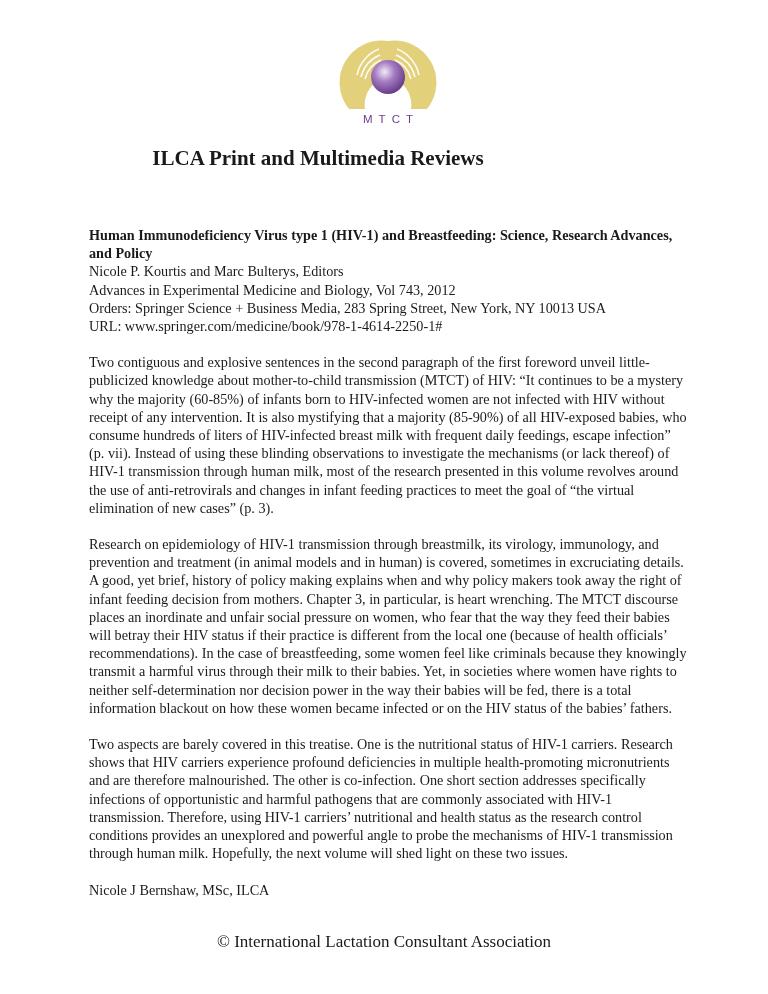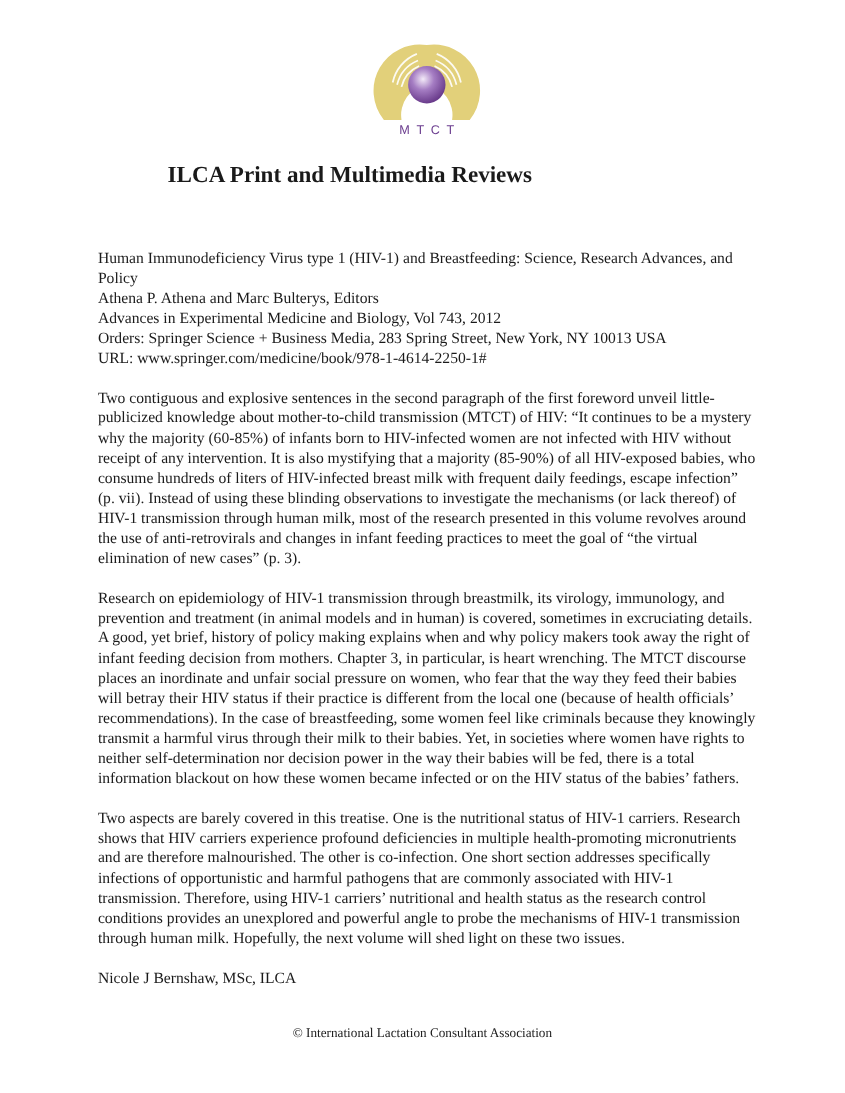--- a/index.html
+++ b/index.html
@@ -8,21 +8,21 @@
   .logo { position:absolute; left:333px; top:27px; width:110px; height:105px; }
   .logo-text { position:absolute; left:0; width:100%; top:86px; text-align:center;
                font-family:"Liberation Sans","DejaVu Sans",sans-serif; font-size:11.5px;
                letter-spacing:6px; color:#6b3d8f; padding-left:6px; box-sizing:border-box;}
   .header { position:absolute; top:147px; left:0; width:636px; text-align:center;
             font-weight:bold; font-size:21px; line-height:23px; }
   .content { position:absolute; left:89px; top:226px; width:600px;
              font-size:14.2px; line-height:18.2px; }
   .content p { margin:0 0 18px 0; }
   .bibl .title { font-weight:bold; white-space:normal; }
-  .footer { position:absolute; top:932px; left:0; width:768px; text-align:center; font-size:12px; }
+  .footer { position:absolute; top:932px; left:0; width:768px; text-align:center; font-size:17px; }
 </style>
 </head>
 <body>
 
 <div class="logo">
   <svg width="110" height="88" viewBox="0 0 110 88">
     <defs>
       <radialGradient id="sph" cx="40%" cy="35%" r="65%">
         <stop offset="0%" stop-color="#f3eaf8"></stop>
         <stop offset="45%" stop-color="#a57dc3"></stop>
@@ -42,22 +42,22 @@
   </svg>
   <div class="logo-text">MTCT</div>
 </div>
 
 <div class="header">
   <div>ILCA Print and Multimedia Reviews</div>
 </div>
 
 <div class="content">
   <p class="bibl">
-    <span class="title" style="display:block;font-weight:normal;">Human Immunodeficiency Virus type 1 (HIV-1) and Breastfeeding: Science, Research Advances, and Policy</span>
-    <span style="display:block">Athena P. Athena and Marc Bulterys, Editors</span>
+    <span class="title" style="display:block;font-weight:bold;">Human Immunodeficiency Virus type 1 (HIV-1) and Breastfeeding: Science, Research Advances, and Policy</span>
+    <span style="display:block">Nicole P. Kourtis and Marc Bulterys, Editors</span>
     <span style="display:block">Advances in Experimental Medicine and Biology, Vol 743, 2012</span>
     <span style="display:block">Orders: Springer Science + Business Media, 283 Spring Street, New York, NY 10013 USA</span>
     <span style="display:block">URL: www.springer.com/medicine/book/978-1-4614-2250-1#</span>
   </p>
   <p>Two contiguous and explosive sentences in the second paragraph of the first foreword unveil little-publicized knowledge about mother-to-child transmission (MTCT) of HIV: “It continues to be a mystery why the majority (60-85%) of infants born to HIV-infected women are not infected with HIV without receipt of any intervention. It is also mystifying that a majority (85-90%) of all HIV-exposed babies, who consume hundreds of liters of HIV-infected breast milk with frequent daily feedings, escape infection” (p. vii). Instead of using these blinding observations to investigate the mechanisms (or lack thereof) of HIV-1 transmission through human milk, most of the research presented in this volume revolves around the use of anti-retrovirals and changes in infant feeding practices to meet the goal of “the virtual elimination of new cases” (p. 3).</p>
   <p>Research on epidemiology of HIV-1 transmission through breastmilk, its virology, immunology, and prevention and treatment (in animal models and in human) is covered, sometimes in excruciating details. A good, yet brief, history of policy making explains when and why policy makers took away the right of infant feeding decision from mothers. Chapter 3, in particular, is heart wrenching. The MTCT discourse places an inordinate and unfair social pressure on women, who fear that the way they feed their babies will betray their HIV status if their practice is different from the local one (because of health officials’ recommendations). In the case of breastfeeding, some women feel like criminals because they knowingly transmit a harmful virus through their milk to their babies. Yet, in societies where women have rights to neither self-determination nor decision power in the way their babies will be fed, there is a total information blackout on how these women became infected or on the HIV status of the babies’ fathers.</p>
   <p>Two aspects are barely covered in this treatise. One is the nutritional status of HIV-1 carriers. Research shows that HIV carriers experience profound deficiencies in multiple health-promoting micronutrients and are therefore malnourished. The other is co-infection. One short section addresses specifically infections of opportunistic and harmful pathogens that are commonly associated with HIV-1 transmission. Therefore, using HIV-1 carriers’ nutritional and health status as the research control conditions provides an unexplored and powerful angle to probe the mechanisms of HIV-1 transmission through human milk. Hopefully, the next volume will shed light on these two issues.</p>
   <p>
     <span style="display:block">Nicole J Bernshaw, MSc, ILCA</span>
   </p>

